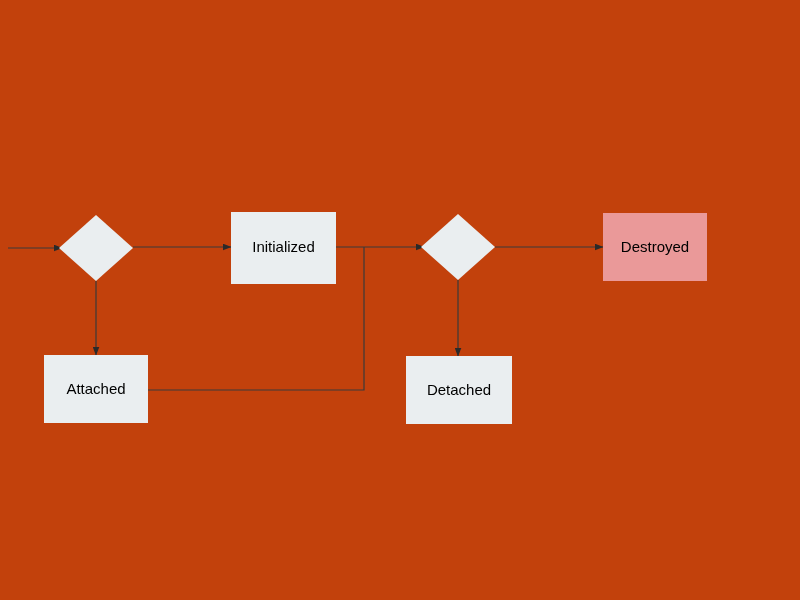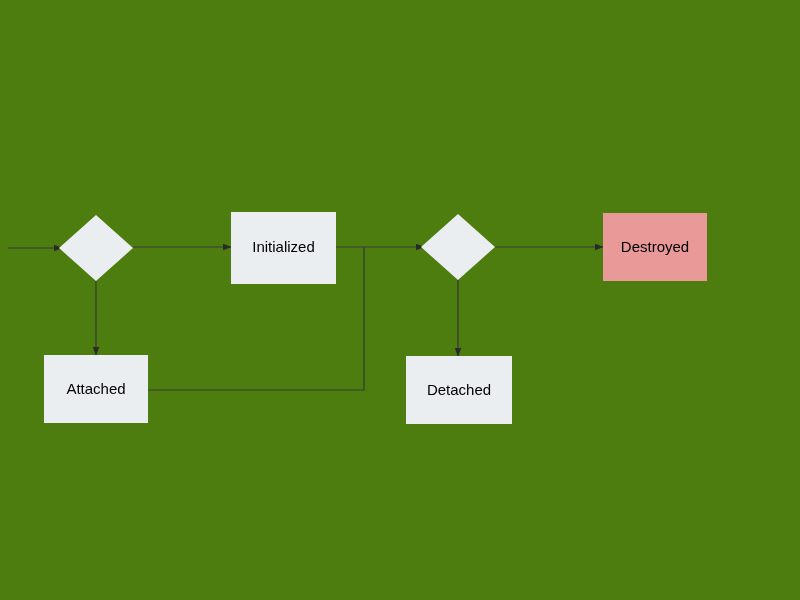--- a/index.html
+++ b/index.html
@@ -4,21 +4,21 @@
 <style>
   html, body {
     margin: 0;
     padding: 0;
     background: #000000;
   }
   #canvas {
     position: relative;
     width: 800px;
     height: 600px;
-    background: #4d7c0f;
+    background: #c2410c;
     overflow: hidden;
     font-family: "Liberation Sans", sans-serif;
   }
   #flow-svg {
     position: absolute;
     left: 0;
     top: 0;
     width: 800px;
     height: 600px;
     display: block;

